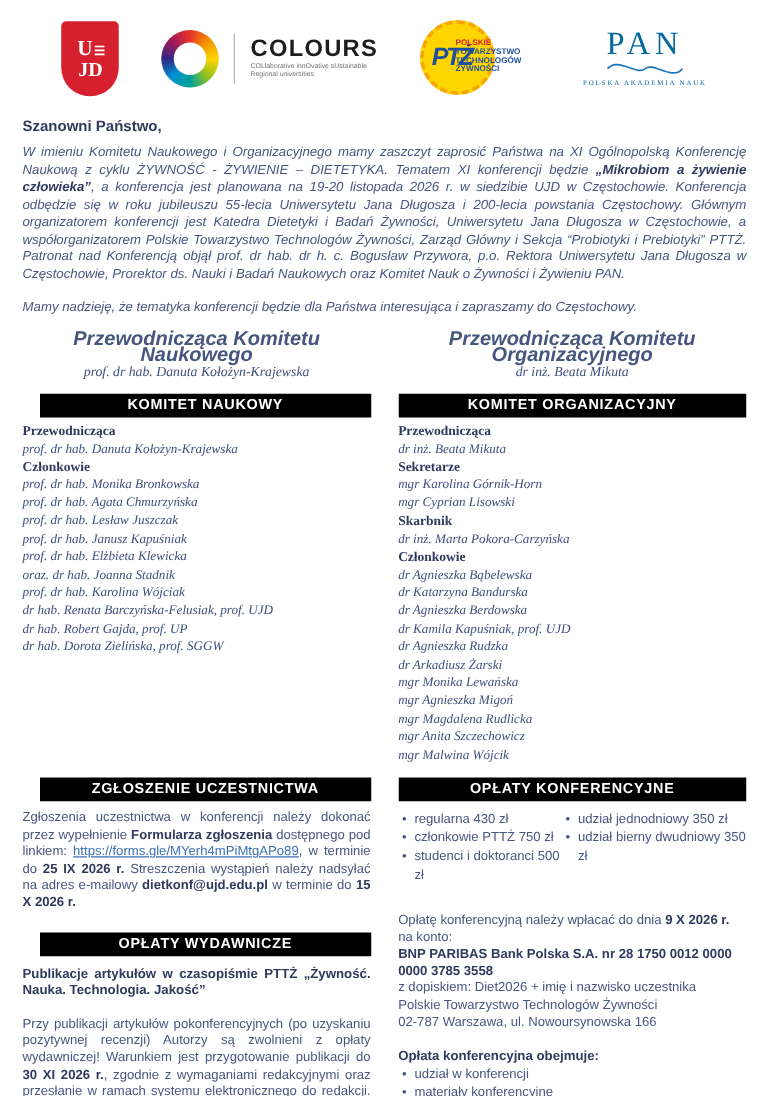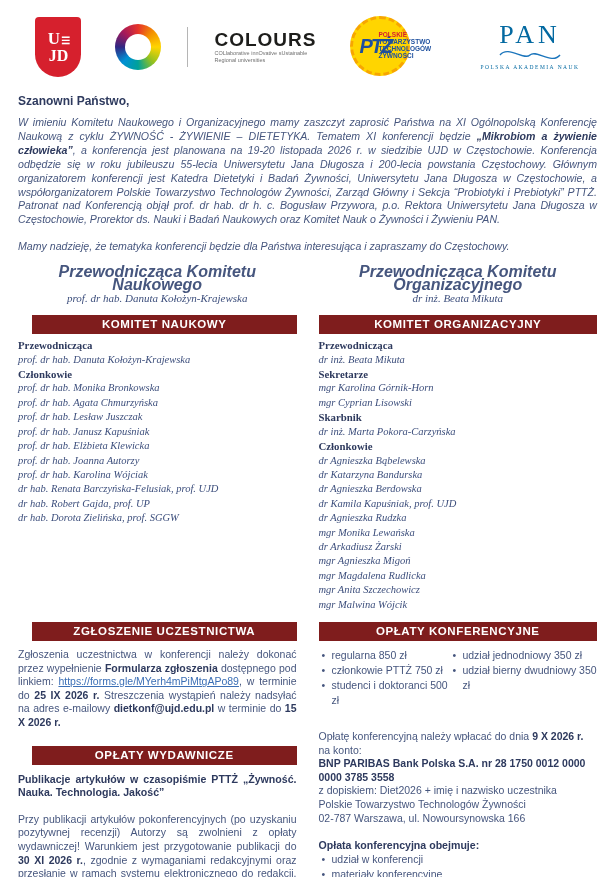--- a/index.html
+++ b/index.html
@@ -15,21 +15,21 @@
   .logos { display:flex; align-items:center; justify-content:center; gap:34px; height:70px; margin-top:2px; }
   .ujd-shield {
     width:46px; height:60px; background:#d6202d; position:relative;
     border-radius:4px 4px 50% 50% / 4px 4px 38% 38%;
     display:flex; flex-direction:column; align-items:center; justify-content:center;
     color:#fff; font-weight:bold; font-family:"Liberation Serif", serif;
   }
   .ujd-shield .u-row { font-size:17px; line-height:15px; letter-spacing:1px; }
   .ujd-shield .u-row .bars { font-size:10px; letter-spacing:-1px; }
   .ujd-shield .jd-row { font-size:16px; line-height:15px; }
-  .colours { display:flex; align-items:center; gap:26px; }
+  .colours { display:flex; align-items:center; gap:12px; }
   .colours-ring { width:46px; height:46px; border-radius:50%;
     background:conic-gradient(#e6332a,#f39200,#ffd500,#95c11f,#00a19a,#0090d4,#312783,#a3195b,#e6332a);
     position:relative; }
   .colours-ring::after { content:""; position:absolute; inset:10px; background:#fff; border-radius:50%; }
   .colours-div { width:1px; height:40px; background:#b5b5b5; }
   .colours-txt .t { font-size:19px; font-weight:bold; color:#1d1d1b; letter-spacing:1px; line-height:20px; }
   .colours-txt .s { font-size:5.5px; color:#6f6f6f; line-height:7px; }
   .pttz { position:relative; width:96px; height:64px; }
   .pttz-sun { position:absolute; left:0; top:1px; width:60px; height:60px; border-radius:50%;
     background:#ffd500; border:3px dashed #f7a600;
@@ -49,21 +49,21 @@
            font-style:italic; color:#46567e; }
   .intro b { color:#2e3a5e; }
   .hope { margin-top:13px; font-size:10.6px; font-style:italic; color:#46567e; }
 
   .chairs { display:grid; grid-template-columns:1fr 1fr; column-gap:22px; margin-top:13px; text-align:center; }
   .chair-title { font-size:16px; font-style:italic; color:#46567e; line-height:13px;font-weight:bold; }
   .chair-name { font-family:"Liberation Serif", serif; font-style:italic; font-size:11px; color:#3c4e7c; line-height:14px; }
 
   
   .grid2 { display:grid; grid-template-columns:1fr 1fr; column-gap:22px; }
-  .bar { background:#7f1d1d; color:#ffffff; text-align:center; font-weight:bold;
+  .bar { background:#000000; color:#ffffff; text-align:center; font-weight:bold;
          font-size:11.5px; letter-spacing:0.6px; height:19px; line-height:19px; }
   .bar-inset { margin-left:14px; }
   .mt-bars { margin-top:10px; }
 
   .committee { margin-top:4px; font-family:"Liberation Serif", serif; }
   .li-role { font-weight:bold; font-size:10.8px; color:#2e3a5e; line-height:14.4px; }
   .li-member { font-style:italic; font-size:10.5px; color:#3c4e7c; line-height:14.4px; }
   .li-bullet { font-size:10.5px; line-height:15px; color:#46567e; padding-left:13px; position:relative; }
   .li-bullet::before { content:"•"; position:absolute; left:3px; color:#46567e; }
 
@@ -136,42 +136,42 @@
     <div class="bar">KOMITET ORGANIZACYJNY</div>
     <div class="committee">
         <div class="li-role">Przewodnicząca</div>
         <div class="li-member">prof. dr hab. Danuta Kołożyn-Krajewska</div>
         <div class="li-role">Członkowie</div>
         <div class="li-member">prof. dr hab. Monika Bronkowska</div>
         <div class="li-member">prof. dr hab. Agata Chmurzyńska</div>
         <div class="li-member">prof. dr hab. Lesław Juszczak</div>
         <div class="li-member">prof. dr hab. Janusz Kapuśniak</div>
         <div class="li-member">prof. dr hab. Elżbieta Klewicka</div>
-        <div class="li-member">prof. dr hab. Joanna Autorzy</div>
+        <div class="li-member">oraz. dr hab. Joanna Stadnik</div>
         <div class="li-member">prof. dr hab. Karolina Wójciak</div>
         <div class="li-member">dr hab. Renata Barczyńska-Felusiak, prof. UJD</div>
         <div class="li-member">dr hab. Robert Gajda, prof. UP</div>
         <div class="li-member">dr hab. Dorota Zielińska, prof. SGGW</div>
       </div>
     <div class="committee">
         <div class="li-role">Przewodnicząca</div>
         <div class="li-member">dr inż. Beata Mikuta</div>
         <div class="li-role">Sekretarze</div>
         <div class="li-member">mgr Karolina Górnik-Horn</div>
         <div class="li-member">mgr Cyprian Lisowski</div>
         <div class="li-role">Skarbnik</div>
         <div class="li-member">dr inż. Marta Pokora-Carzyńska</div>
         <div class="li-role">Członkowie</div>
         <div class="li-member">dr Agnieszka Bąbelewska</div>
         <div class="li-member">dr Katarzyna Bandurska</div>
         <div class="li-member">dr Agnieszka Berdowska</div>
         <div class="li-member">dr Kamila Kapuśniak, prof. UJD</div>
         <div class="li-member">dr Agnieszka Rudzka</div>
+        <div class="li-member">dr Arkadiusz Żarski</div>
         <div class="li-member">mgr Monika Lewańska</div>
-        <div class="li-member">dr Arkadiusz Żarski</div>
         <div class="li-member">mgr Agnieszka Migoń</div>
         <div class="li-member">mgr Magdalena Rudlicka</div>
         <div class="li-member">mgr Anita Szczechowicz</div>
         <div class="li-member">mgr Malwina Wójcik</div>
       </div>
   </div>
 
   <div class="grid2 mt-bars">
     <div class="bar bar-inset">ZGŁOSZENIE UCZESTNICTWA</div>
     <div class="bar">OPŁATY KONFERENCYJNE</div>
@@ -180,21 +180,21 @@
       <div class="body-txt" style="margin-top:7px;"><span>Zgłoszenia uczestnictwa w konferencji należy dokonać przez wypełnienie </span><b>Formularza zgłoszenia</b><span> dostępnego pod linkiem: </span><a class="link" href="#">https://forms.gle/MYerh4mPiMtgAPo89</a><span>, w terminie do </span><b>25 IX 2026 r.</b><span> Streszczenia wystąpień należy nadsyłać na adres e-mailowy </span><b>dietkonf@ujd.edu.pl</b><span> w terminie do </span><b>15 X 2026 r.</b></div>
 
       <div class="bar bar-inset" style="margin-top:16px;">OPŁATY WYDAWNICZE</div>
       <span class="lead-b" style="margin-top:8px;">Publikacje artykułów w czasopiśmie PTTŻ „Żywność. Nauka. Technologia. Jakość”</span>
       <div class="body-txt" style="margin-top:13px;"><span>Przy publikacji artykułów pokonferencyjnych (po uzyskaniu pozytywnej recenzji) Autorzy są zwolnieni z opłaty wydawniczej! Warunkiem jest przygotowanie publikacji do </span><b>30 XI 2026 r.</b><span>, zgodnie z wymaganiami redakcyjnymi oraz przesłanie w ramach systemu elektronicznego do redakcji. Ważne jest także zaznaczenie na karcie zgłoszeniowej, że jest to </span></div>
     </div>
 
     <div>
       <div class="fees-cols">
         <div>
-            <div class="li-bullet">regularna 850 zł</div>
+            <div class="li-bullet">regularna 430 zł</div>
             <div class="li-bullet">członkowie PTTŻ 750 zł</div>
             <div class="li-bullet">studenci i doktoranci 500 zł</div>
           </div>
         <div>
             <div class="li-bullet">udział jednodniowy 350 zł</div>
             <div class="li-bullet">udział bierny dwudniowy 350 zł</div>
           </div>
       </div>
       <div class="payment">
         <span>Opłatę konferencyjną należy wpłacać do dnia </span><b>9 X 2026 r.</b><span> na konto:</span><br>

